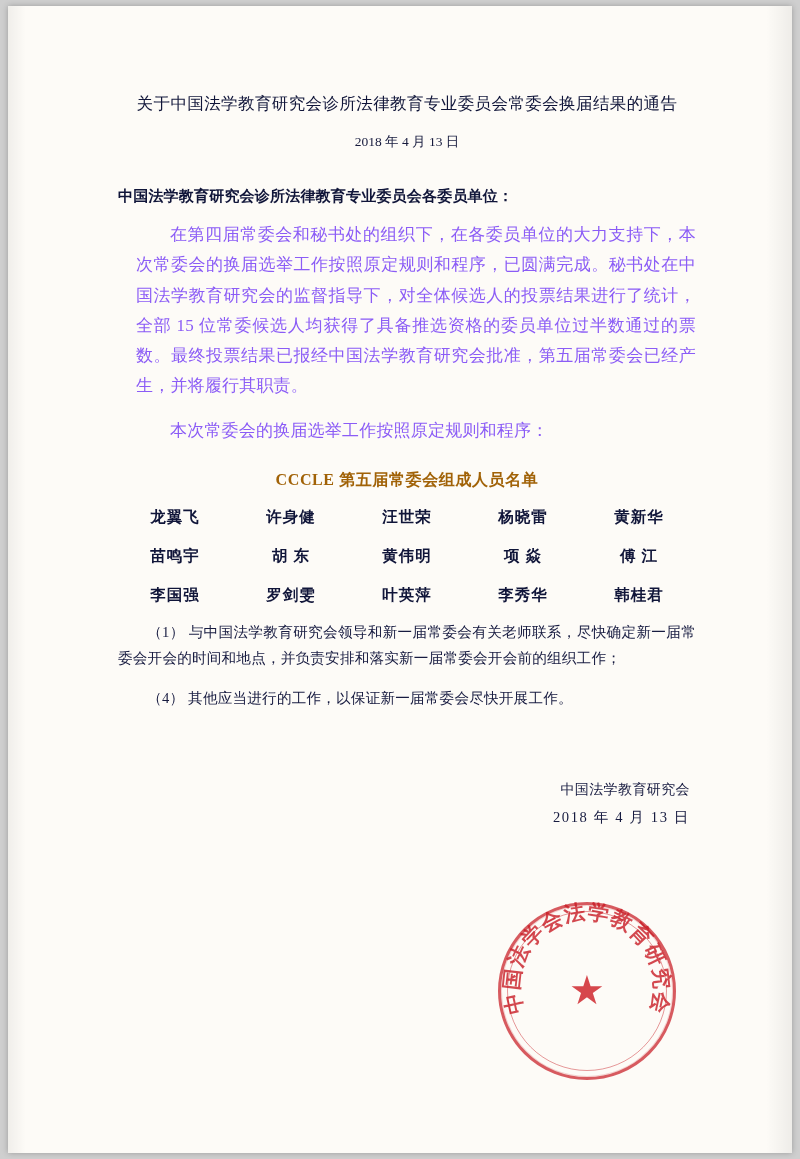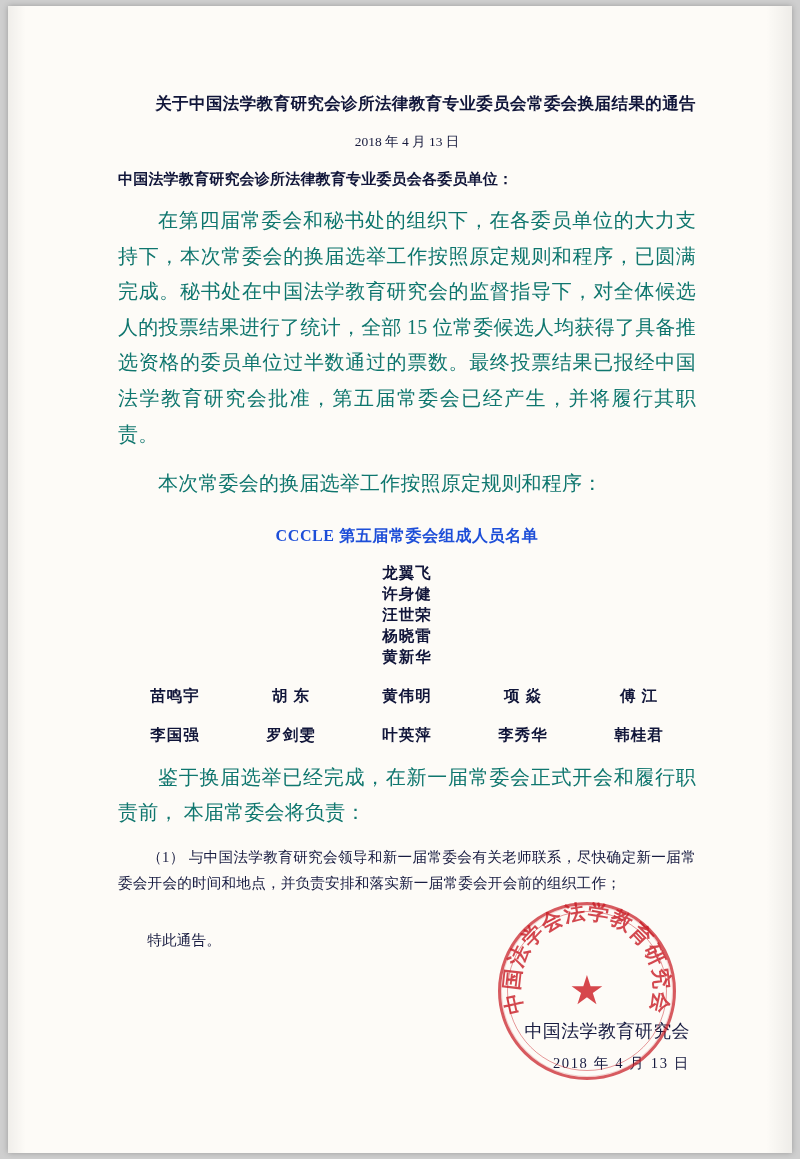--- a/index.html
+++ b/index.html
@@ -46,94 +46,94 @@
   }
   .content {
     position: absolute;
     left: 110px;
     top: 86px;
     width: 578px;
     color: #14183a;
   }
   .doc-title {
     font-size: 16.5px;
-    font-weight: bold;
-    text-align: right;
+    font-weight: normal;
+    text-align: center;
     letter-spacing: 0.4px;
     color: #101539;
     line-height: 1.4;
   }
   .doc-date {
     margin-top: 18px;
     font-size: 13.5px;
     text-align: center;
     color: #161a3d;
   }
   .addressee {
-    margin-top: 19px;
+    margin-top: 36px;
     font-size: 15px;
     font-weight: bold;
     color: #101539;
     letter-spacing: 0.2px;
   }
   p.body-par {
-    margin: 14px 0 0 0;
-    font-size: 20px;
+    margin: 14px 0 0 18px;
+    font-size: 17px;
     line-height: 1.78;
     text-align: justify;
     text-justify: inter-ideograph;
     text-indent: 2em;
-    color: #0f766e;
+    color: #8b5cf6;
     letter-spacing: 0.2px;
   }
   .list-par {
     margin: 14px 0 0 0;
     font-size: 14.6px;
     line-height: 1.78;
     text-align: justify;
     text-justify: inter-ideograph;
     text-indent: 2em;
     color: #171b40;
     letter-spacing: 0.2px;
   }
   .roster-title {
     margin-top: 24px;
     text-align: center;
     font-size: 16px;
     font-weight: bold;
-    color: #1d4ed8;
+    color: #a16207;
     letter-spacing: 0.6px;
   }
   .roster {
     margin-top: 16px;
     padding: 0 18px;
   }
   .roster-row {
     display: flex;
     justify-content: space-between;
     margin-top: 18px;
     font-size: 15.5px;
     font-weight: bold;
     color: #101539;
     letter-spacing: 1px;
   }
-  .roster-row:first-child { margin-top: 0; flex-direction: column; }
+  .roster-row:first-child { margin-top: 0; }
   .roster-name {
     flex: 0 0 auto;
     min-width: 78px;
     text-align: center;
   }
   .signature {
     margin-top: 64px;
     position: relative;
     text-align: right;
     padding-right: 6px;
   }
   .sig-line {
-    font-size: 18px;
+    font-size: 14px;
     line-height: 1.95;
     color: #171b40;
     letter-spacing: 0.4px;
   }
   .sig-date {
     font-size: 14.6px;
     line-height: 1.95;
     color: #171b40;
     letter-spacing: 1.6px;
   }
@@ -221,26 +221,25 @@
         </div>
         <div class="roster-row">
           <span class="roster-name">李国强</span>
           <span class="roster-name">罗剑雯</span>
           <span class="roster-name">叶英萍</span>
           <span class="roster-name">李秀华</span>
           <span class="roster-name">韩桂君</span>
         </div>
       </div>
 
-      <p class="body-par">鉴于换届选举已经完成，在新一届常委会正式开会和履行职责前，  本届常委会将负责：</p>
 
       <p class="list-par">（1） 与中国法学教育研究会领导和新一届常委会有关老师联系，尽快确定新一届常委会开会的时间和地点，并负责安排和落实新一届常委会开会前的组织工作；</p>
-
-
-      <div class="closing">特此通告。</div>
+      <p class="list-par">（4） 其他应当进行的工作，以保证新一届常委会尽快开展工作。</p>
+
+
 
       <div class="signature">
         <div class="sig-line">中国法学教育研究会</div>
         <div class="sig-date">2018 年 4 月 13 日</div>
       </div>
 
     </div>
 
     <div class="seal">
       <div class="ring"></div>

